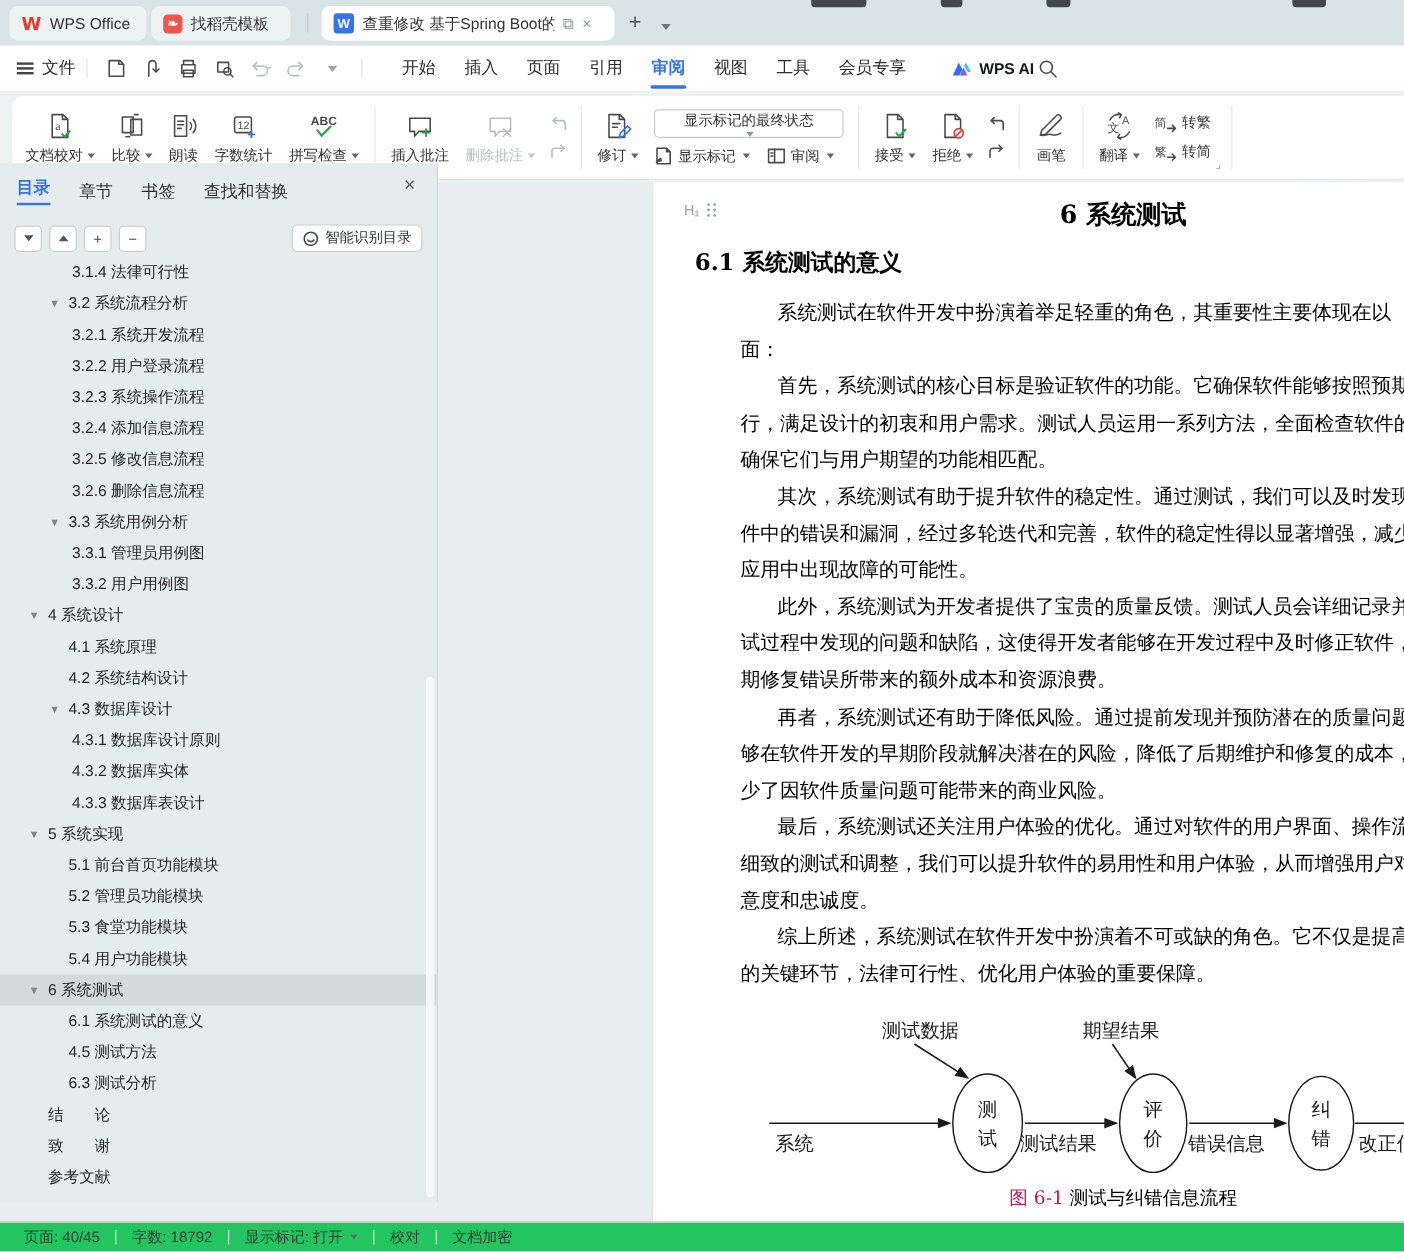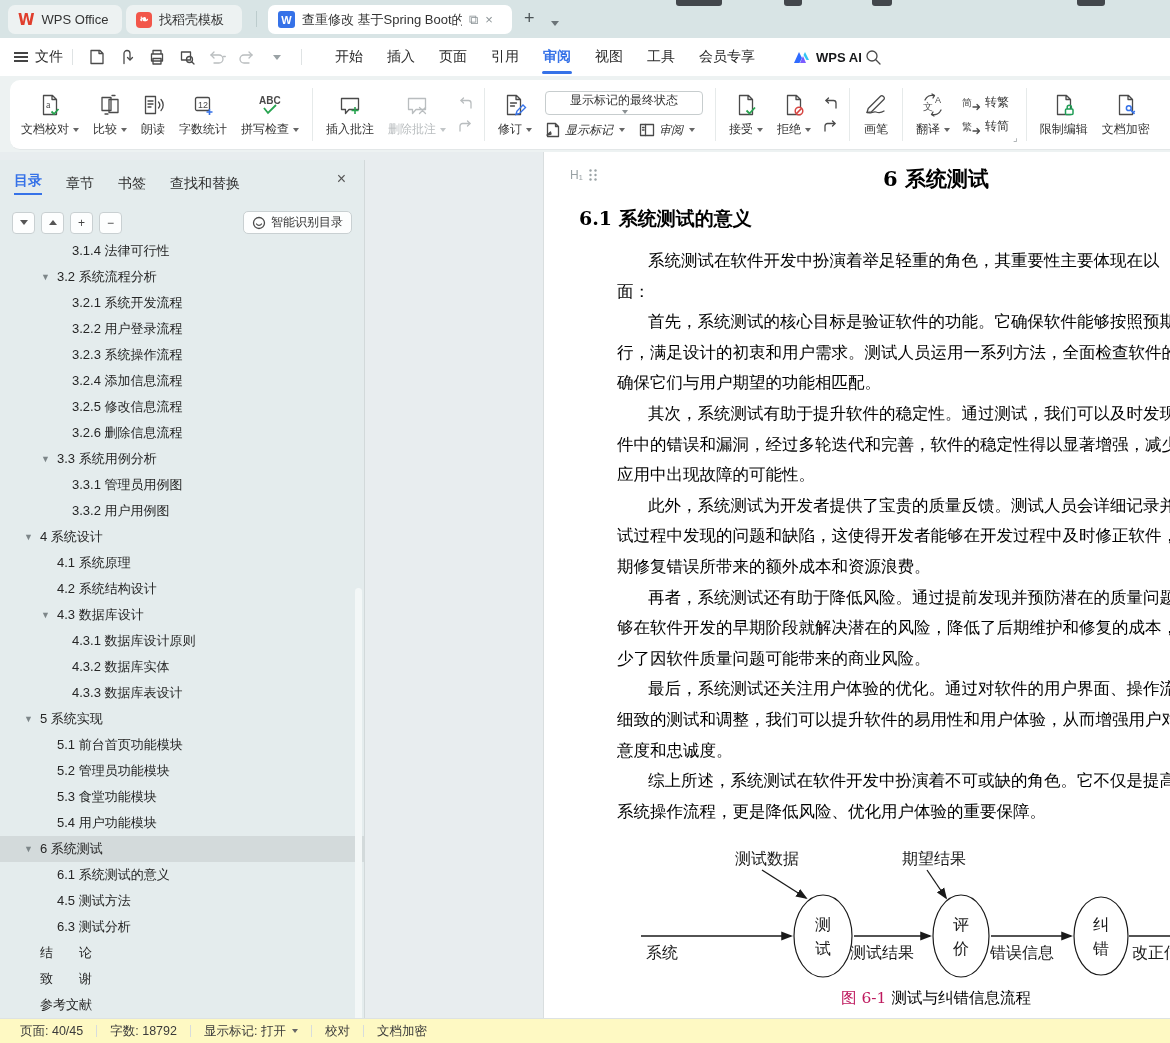--- a/index.html
+++ b/index.html
@@ -41,56 +41,56 @@
   .rgroup { display:flex; align-items:center; }
   .rdiv { width:1px; background:#e6eaea; margin:6px 6px; }
   .rbtn { display:flex; flex-direction:column; align-items:center; justify-content:center; gap:2px; padding:3px 7px; border-radius:4px; }
   .rbtn .ric { height:28px; display:flex; align-items:center; justify-content:center; }
   .rlabel { font-size:12px; color:#333; white-space:nowrap; display:flex; align-items:center; gap:2px; }
   .rbtn.disabled .rlabel { color:#b9bdbf; }
   .caret { display:inline-block; width:0; height:0; border-left:3.5px solid transparent; border-right:3.5px solid transparent; border-top:4px solid #666; margin-left:2px; }
   .rbtn.disabled .caret { border-top-color:#c2c6c8; }
   .navcol { display:flex; flex-direction:column; gap:10px; padding:0 4px; }
   .rcol { display:flex; flex-direction:column; justify-content:center; gap:7px; }
-  .rrow { display:flex; align-items:flex-start; gap:14px;font-style:italic; }
+  .rrow { display:flex; align-items:flex-start; gap:14px; }
   .markup-select { width:158px; height:24px; border:1px solid #c7cdce; border-radius:4px; display:flex; align-items:center; justify-content:space-between; padding:0 8px; font-size:12px; color:#333; background:#fff;flex-direction:column; }
   .smallbtn { display:flex; align-items:center; gap:4px; font-size:12px; color:#333; }
   .cornerhint { align-self:flex-end; color:#9aa0a3; font-size:10px; margin:0 2px 4px 0; }
 
   
-  .sidebar { position:absolute; left:0; top:160px; width:365px; height:866px; background:#e4eced; border-right:1px solid #d2d9da; overflow:hidden; }
+  .sidebar { position:absolute; left:0; top:136px; width:365px; height:866px; background:#e4eced; border-right:1px solid #d2d9da; overflow:hidden; }
   .side-tabs { display:flex; align-items:center; gap:24px; padding:12px 0 8px 14px; font-size:14px; color:#2e2e2e; position:relative; }
   .side-tab.active { color:#3672e8; font-weight:bold; border-bottom:2px solid #3672e8; padding-bottom:3px; }
   .side-close { position:absolute; right:18px; top:10px; color:#555; font-size:16px; }
   .side-tools { display:flex; align-items:center; padding:8px 12px 10px 12px; }
   .sqbtn { width:23px; height:22px; border:1px solid #c9d0d2; background:#fdfefe; border-radius:4px; margin-right:6px; display:flex; align-items:center; justify-content:center; font-size:12px; color:#444; }
   .smart-toc { margin-left:auto; height:23px; border:1px solid #c9d0d2; background:#fdfefe; border-radius:5px; display:flex; align-items:center; gap:5px; padding:0 8px; font-size:12px; color:#333; }
   .outline { margin-top:-6px; }
   .outline-row { height:26px; display:flex; align-items:center; font-size:13px; color:#262626; white-space:nowrap; }
   .outline-row .ocaret { width:16px; font-size:9px; color:#7d8689; text-align:left; }
   .outline-row.lvl1 { padding-left:24px; }
   .outline-row.lvl2 { padding-left:41px; }
-  .outline-row.lvl3 { padding-left:56px; }
+  .outline-row.lvl3 { padding-left:44px; }
   .outline-row.selected { background:#d3dadb; }
   .side-scroll { position:absolute; right:2px; top:428px; width:7px; height:434px; background:#f3f7f7; border-radius:4px; }
 
   
   .workspace { position:absolute; left:366px; top:152px; width:804px; height:866px; background:#e8edef; }
   .page { position:absolute; left:177px; top:0; width:784px; height:866px; background:#fff; border-left:1px solid #d9dedf; font-family:"DejaVu Serif",serif; color:#000; }
   .h1mark { position:absolute; left:26px; top:16px; display:flex; align-items:center; gap:5px; color:#9aa2a5; font-family:"Liberation Sans",sans-serif; font-size:12px; }
   .doc-title { position:absolute; left:0; top:13px; width:784px; text-align:center; font-size:21px; font-weight:bold; }
   .doc-h2 { position:absolute; left:35px; top:54px; font-size:19px; font-weight:bold; }
   .doc-line { position:absolute; left:73px; white-space:nowrap; font-size:16.5px; letter-spacing:0; }
   .doc-line.indent { text-indent:31px; }
   .fig { position:absolute; left:50px; top:684px; }
   .fig-caption { position:absolute; left:0; top:836px; width:784px; text-align:center; font-size:15.5px; }
   .fig-caption .ref { color:#be185d; }
 
   
-  .statusbar { position:absolute; left:0; top:1018px; width:1170px; height:25px; background:#fef9c3; border-top:1px solid #dde2e3; display:flex; align-items:center; font-size:12.5px; color:#3a3a3a; }
+  .statusbar { position:absolute; left:0; top:1018px; width:1170px; height:25px; background:#22c55e; border-top:1px solid #dde2e3; display:flex; align-items:center; font-size:12.5px; color:#3a3a3a; }
   .sdiv { width:1px; height:12px; background:#d7dcdd; margin:0 13px; }
   .sitem { display:flex; align-items:center; gap:4px; white-space:nowrap; }
   .statusbar .first { margin-left:20px; }
 
   svg { display:block; }
   .ink { stroke:#4a4a4a; fill:none; stroke-width:1.3; stroke-linecap:round; stroke-linejoin:round; }
   .ink-dis { stroke:#b9bdbf; fill:none; stroke-width:1.3; stroke-linecap:round; stroke-linejoin:round; }
 </style>
 </head>
 <body>
@@ -433,46 +433,20 @@
               <text x="1" y="11" font-size="10" fill="#4a4a4a">繁</text>
               <path class="ink" d="M12 12h6 M16 9.5 18.5 12 16 14.5"></path>
             </svg>
           <span>转简</span>
         </span>
       </div>
       <span class="cornerhint">⌟</span>
     </div>
     <div class="rdiv"></div>
 
-    <div class="rgroup">
-      <div class="rbtn">
-        <span class="ric">
-          <svg width="24" height="24" viewBox="0 0 24 24">
-              <path class="ink" d="M5.5 2.5h9l4 4v15h-13z M14 2.5v4h4.5"></path>
-              <rect x="13.5" y="16" width="7.5" height="5.5" rx="1" stroke="#1f9d55" stroke-width="1.5" fill="#fff"></rect>
-              <path d="M15.2 16v-1.6a2.1 2.1 0 0 1 4.2 0V16" stroke="#1f9d55" stroke-width="1.5" fill="none"></path>
-            </svg>
-        </span>
-        <span class="rlabel">
-            <span>限制编辑</span>
-          </span>
-      </div>
-      <div class="rbtn">
-        <span class="ric">
-          <svg width="24" height="24" viewBox="0 0 24 24">
-              <path class="ink" d="M5.5 2.5h9l4 4v15h-13z M14 2.5v4h4.5"></path>
-              <circle cx="14.8" cy="15.2" r="2.4" stroke="#3672e8" stroke-width="1.5" fill="#fff"></circle>
-              <path d="M16.6 17 20.5 20.9 M19.2 19.6l1.6-1.6" stroke="#3672e8" stroke-width="1.5" fill="none"></path>
-            </svg>
-        </span>
-        <span class="rlabel">
-            <span>文档加密</span>
-          </span>
-      </div>
-    </div>
 
   </div>
 </div>
 
 <div class="sidebar">
   <div class="side-tabs">
     <span class="side-tab active">目录</span>
     <span class="side-tab">章节</span>
     <span class="side-tab">书签</span>
     <span class="side-tab">查找和替换</span>
@@ -649,21 +623,21 @@
         <div class="doc-line indent" style="top: 342.8px;">此外，系统测试为开发者提供了宝贵的质量反馈。测试人员会详细记录并</div>
         <div class="doc-line" style="top: 373.4px;">试过程中发现的问题和缺陷，这使得开发者能够在开发过程中及时修正软件，</div>
         <div class="doc-line" style="top: 404px;">期修复错误所带来的额外成本和资源浪费。</div>
         <div class="doc-line indent" style="top: 434.6px;">再者，系统测试还有助于降低风险。通过提前发现并预防潜在的质量问题</div>
         <div class="doc-line" style="top: 465.2px;">够在软件开发的早期阶段就解决潜在的风险，降低了后期维护和修复的成本，</div>
         <div class="doc-line" style="top: 495.8px;">少了因软件质量问题可能带来的商业风险。</div>
         <div class="doc-line indent" style="top: 526.4px;">最后，系统测试还关注用户体验的优化。通过对软件的用户界面、操作流</div>
         <div class="doc-line" style="top: 557px;">细致的测试和调整，我们可以提升软件的易用性和用户体验，从而增强用户对</div>
         <div class="doc-line" style="top: 587.6px; font-family: Liberation Mono, monospace;">意度和忠诚度。</div>
         <div class="doc-line indent" style="top: 618.2px;">综上所述，系统测试在软件开发中扮演着不可或缺的角色。它不仅是提高</div>
-        <div class="doc-line" style="top: 648.8px;">系统操作流程，更是降低风险、优化用户体验的重要保障。</div>
+        <div class="doc-line" style="top: 648.8px;">的关键环节，法律可行性、优化用户体验的重要保障。</div>
       </div>
 
     <svg class="fig" width="740" height="148" viewBox="0 0 740 148">
       <defs>
         <marker id="ah" markerWidth="9" markerHeight="8" refX="7.5" refY="4" orient="auto">
           <polygon points="0,0.6 9,4 0,7.4" fill="#1a1a1a"></polygon>
         </marker>
       </defs>
       <text x="141" y="28" font-size="16" fill="#1a1a1a">测试数据</text>
       <text x="308" y="28" font-size="16" fill="#1a1a1a">期望结果</text>

